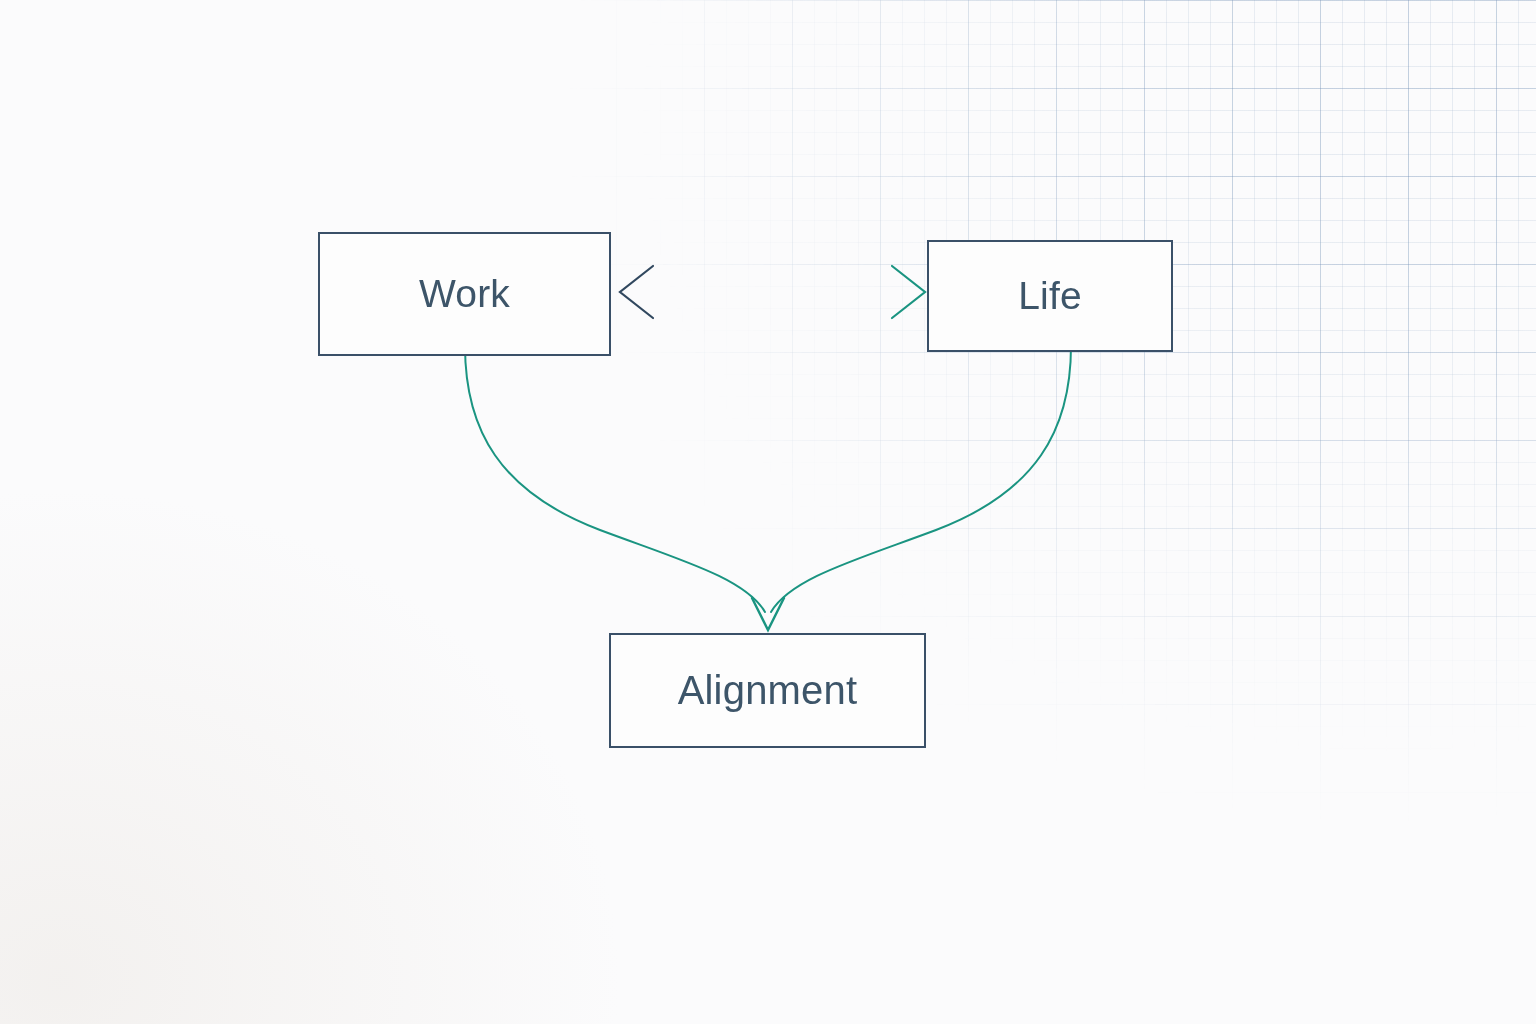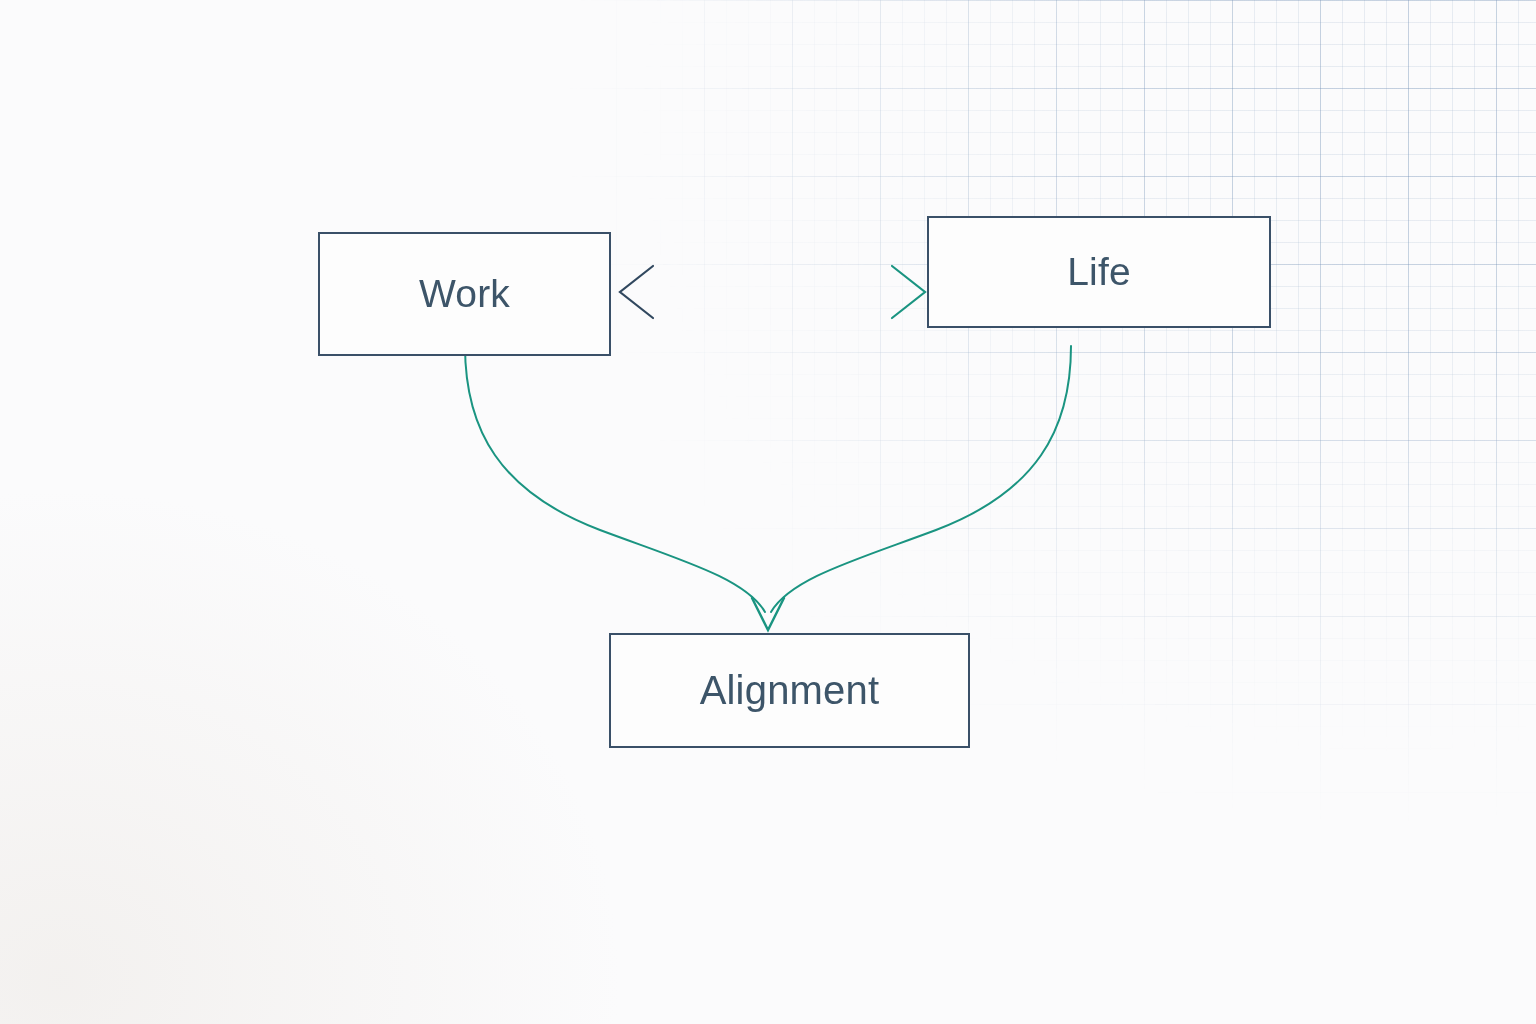--- a/index.html
+++ b/index.html
@@ -79,26 +79,26 @@
     font-weight: 400;
     color: #3d5569;
     white-space: nowrap;
   }
 
   #node-work {
     left: 318px; top: 232px;
     width: 293px; height: 124px;
   }
   #node-life {
-    left: 927px; top: 216px;
-    width: 344px; height: 112px;
+    left: 927px; top: 240px;
+    width: 246px; height: 112px;
   }
   #node-alignment {
     left: 609px; top: 633px;
-    width: 361px; height: 115px;
+    width: 317px; height: 115px;
   }
   #node-work .node-label,
   #node-life .node-label { font-size: 39px; }
   #node-alignment .node-label { font-size: 40px; }
 
   
   #edges {
     position: absolute;
     left: 0; top: 0;
     width: 1536px;

